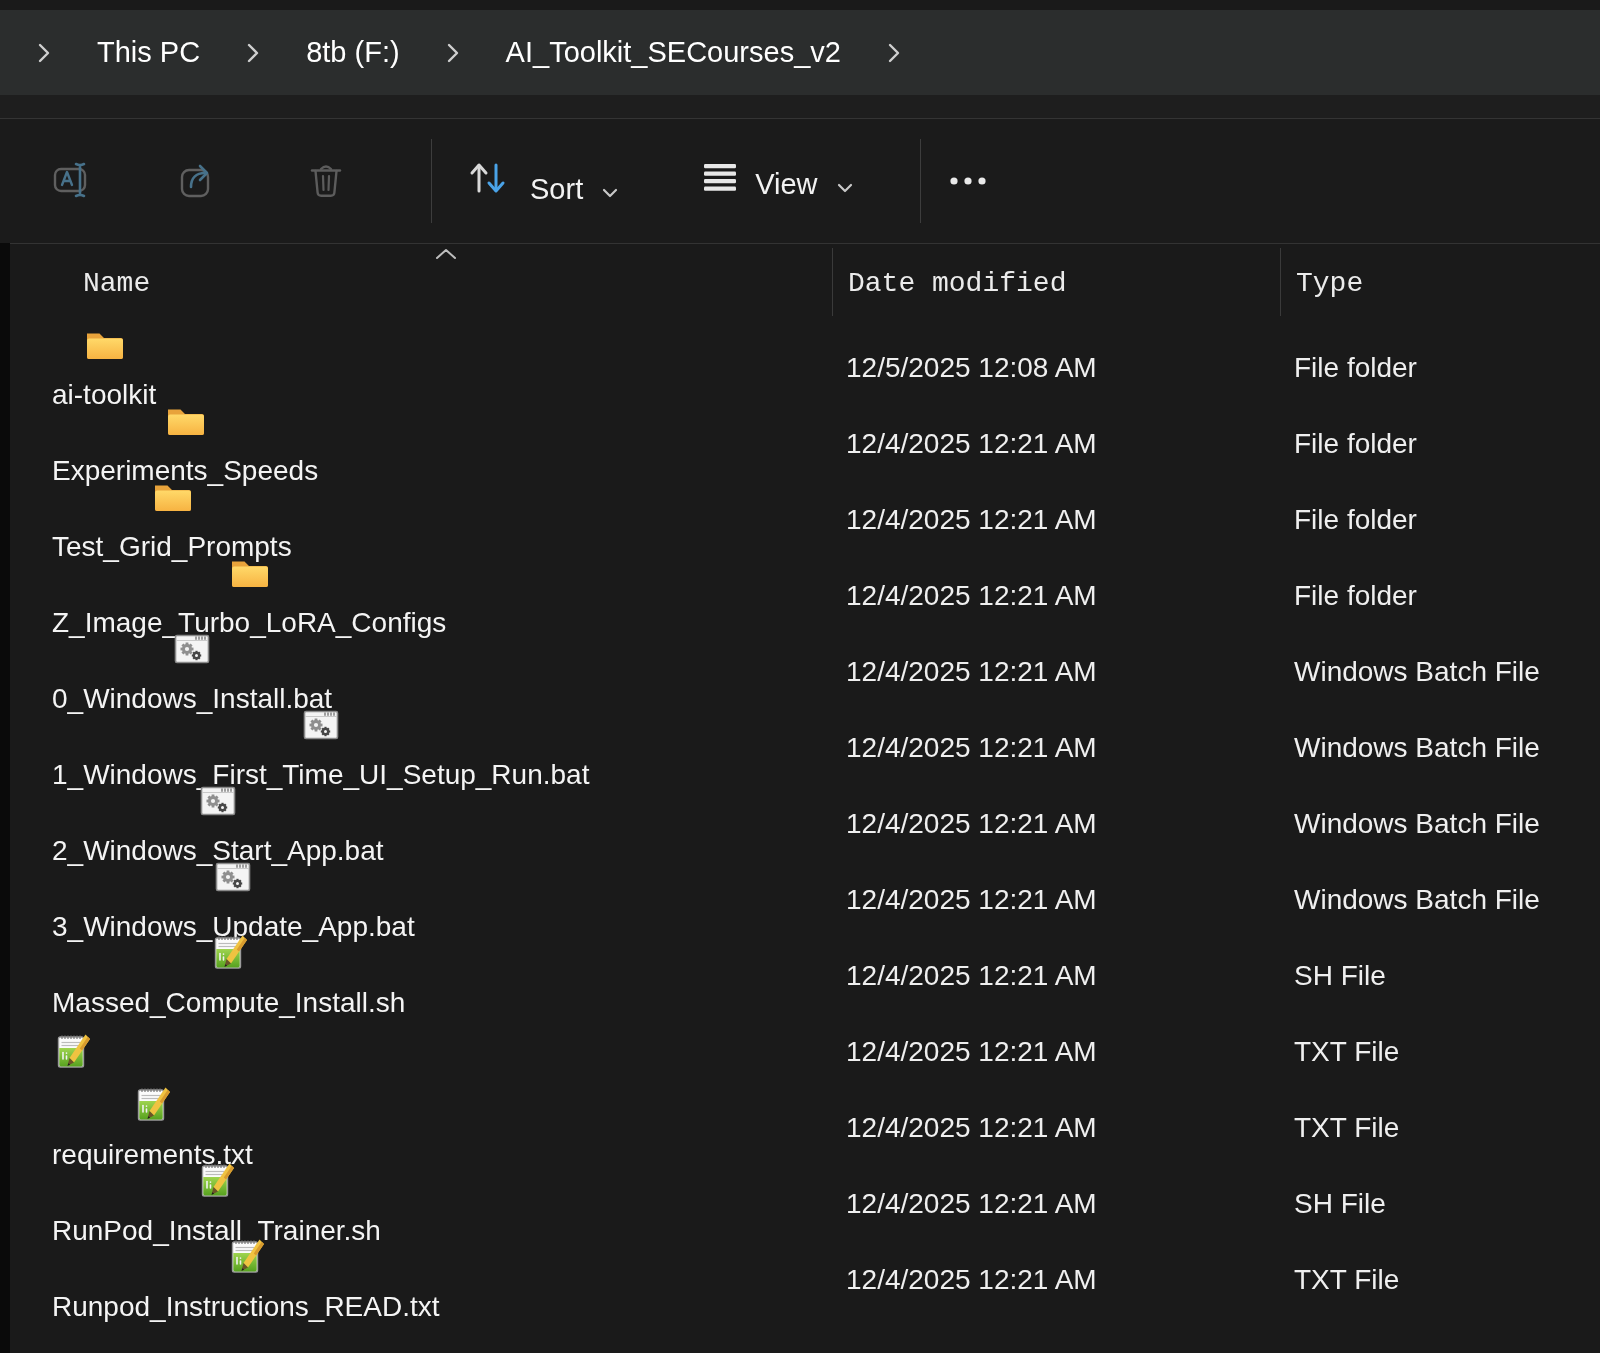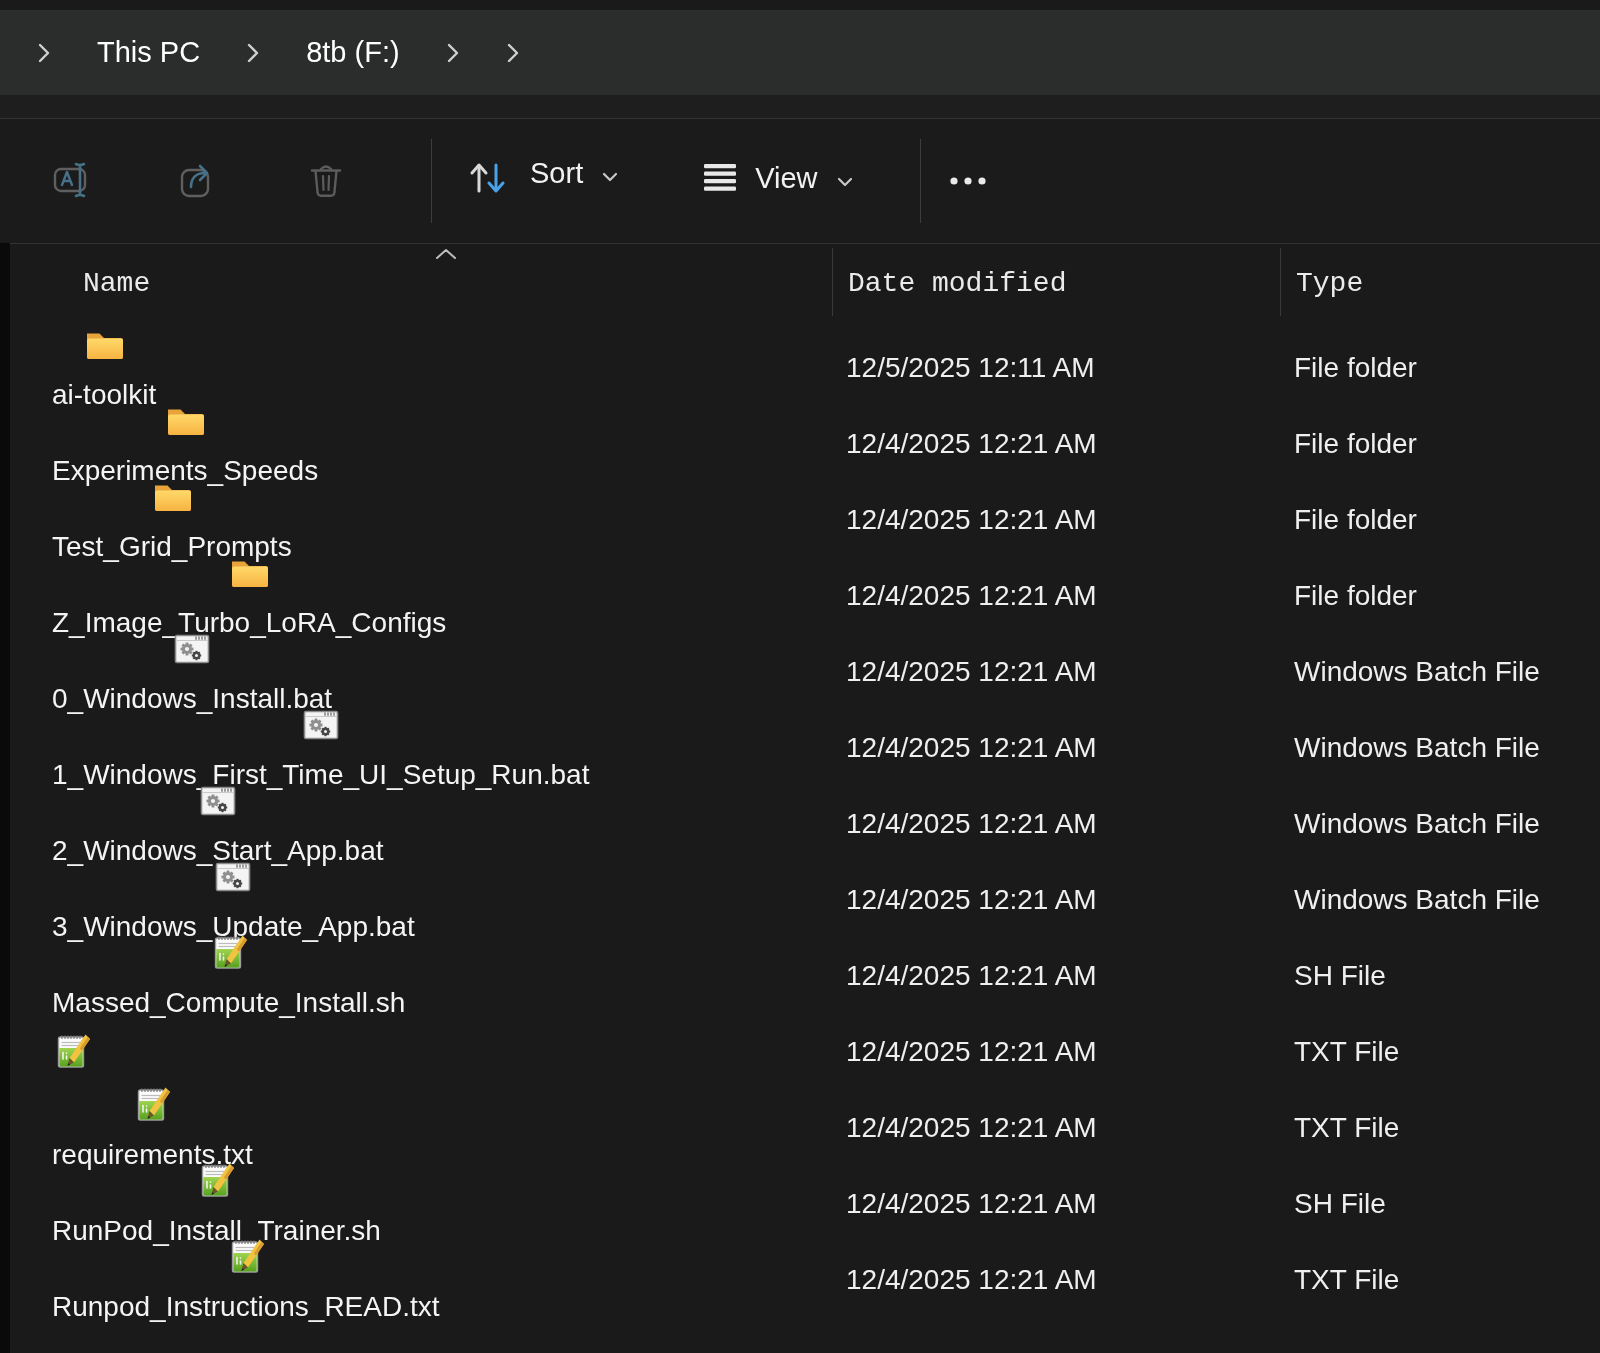--- a/index.html
+++ b/index.html
@@ -13,21 +13,21 @@
   .bc-chevron { margin:0 23px; display:flex; align-items:center; }
   .crumb { margin:0 23px; background:none; border:none; color:#ffffff; font-size:29px;
            font-family:"Liberation Sans","DejaVu Sans",sans-serif; cursor:default; white-space:nowrap; }
   .bc-gap { height:23px; background:#1e1e1e; }
 
   .command-bar { height:125px; background:#1b1b1b; border-top:1px solid #343434;
                  display:flex; align-items:center; padding-left:50px; }
   .tool-btn { width:44px; height:44px; background:none; border:none; margin-right:83px;
               display:flex; align-items:center; justify-content:center; }
   .vdiv { width:1px; height:84px; background:#3d3d3d; }
-  .labeled-btn { background:none; border:none; display:flex; align-items:flex-start; gap:18px;
+  .labeled-btn { background:none; border:none; display:flex; align-items:flex-end; gap:18px;
                  color:#f2f2f2; font-size:29px; font-family:"Liberation Sans","DejaVu Sans",sans-serif; }
   .sort-btn { margin-left:32px; }
   .view-btn { margin-left:84px; margin-right:66px; }
   .more-btn { background:none; border:none; margin-left:28px; display:flex; align-items:center; }
 
   
   .pane { position:absolute; left:10px; right:0; top:243px; bottom:0;
           background:#1a1a1a; border-top:1px solid #333333; }
   .header-row { position:relative; height:78px; }
   .h-label { position:absolute; top:50%; transform:translateY(-50%); color:#ebebeb; font-size:28px; white-space:nowrap;font-family:Liberation Mono, monospace; }
@@ -80,20 +80,21 @@
       <svg width="14" height="22" viewBox="0 0 14 22">
           <polyline points="3,3 11,11 3,19" fill="none" stroke="#d0d0d0" stroke-width="2.4" stroke-linecap="round" stroke-linejoin="round"></polyline>
         </svg>
     </span>
     <button class="crumb">8tb (F:)</button>
     <span class="bc-chevron">
       <svg width="14" height="22" viewBox="0 0 14 22">
           <polyline points="3,3 11,11 3,19" fill="none" stroke="#d0d0d0" stroke-width="2.4" stroke-linecap="round" stroke-linejoin="round"></polyline>
         </svg>
     </span>
+    <button class="crumb">AI_Toolkit_SECourses_v2</button>
     <span class="bc-chevron">
       <svg width="14" height="22" viewBox="0 0 14 22">
           <polyline points="3,3 11,11 3,19" fill="none" stroke="#d0d0d0" stroke-width="2.4" stroke-linecap="round" stroke-linejoin="round"></polyline>
         </svg>
     </span>
   </div>
 
   <div class="bc-gap"></div>
 
   <div class="command-bar">
@@ -193,21 +194,21 @@
   <div class="row">
     <div class="cell-name">
       <span class="ficon">
   <svg width="40" height="40" viewBox="0 0 40 40">
     <path d="M3 8.5 H15.5 L20 13 H37 a2 2 0 0 1 2 2 V32 a2 2 0 0 1 -2 2 H5 a2 2 0 0 1 -2 -2 Z" fill="#e8a33b"></path>
     <rect x="3" y="13.5" width="36" height="20.5" rx="2.2" fill="url(#gradFolder)"></rect>
   </svg>
 </span>
       <span class="fname">ai-toolkit</span>
     </div>
-    <div class="cell-date">12/5/2025 12:11 AM</div>
+    <div class="cell-date">12/5/2025 12:08 AM</div>
     <div class="cell-type">File folder</div>
   </div>
 
   <div class="row">
     <div class="cell-name">
       <span class="ficon">
   <svg width="40" height="40" viewBox="0 0 40 40">
     <path d="M3 8.5 H15.5 L20 13 H37 a2 2 0 0 1 2 2 V32 a2 2 0 0 1 -2 2 H5 a2 2 0 0 1 -2 -2 Z" fill="#e8a33b"></path>
     <rect x="3" y="13.5" width="36" height="20.5" rx="2.2" fill="url(#gradFolder)"></rect>
   </svg>

